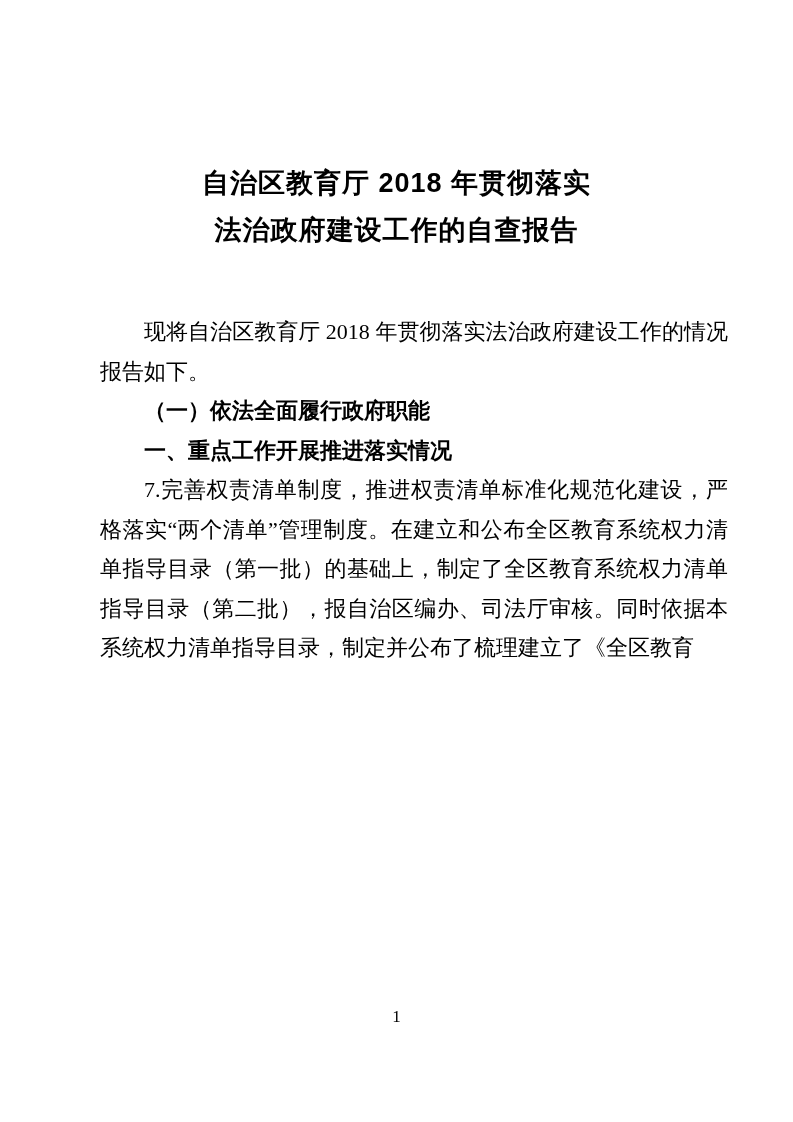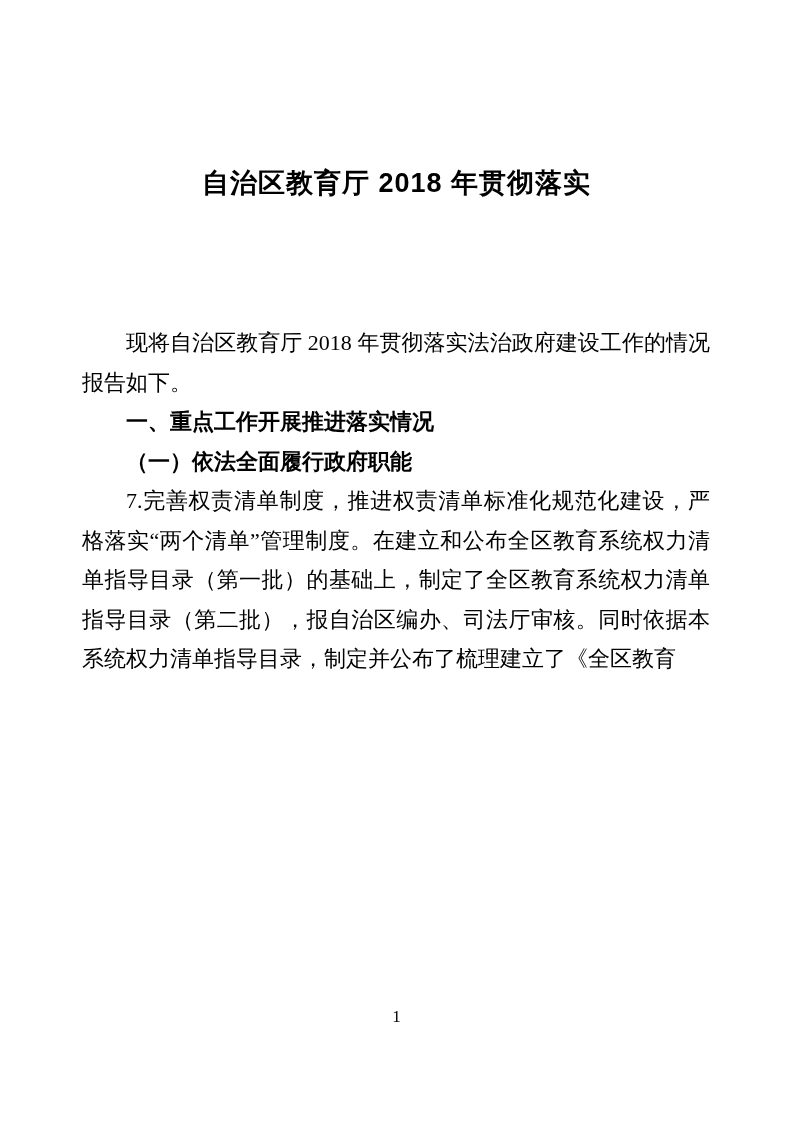--- a/index.html
+++ b/index.html
@@ -24,28 +24,27 @@
     text-align: center;
     font-family: "Liberation Sans", "DejaVu Sans", sans-serif;
     font-weight: bold;
     font-size: 27px;
     line-height: 47px;
     letter-spacing: 1px;
   }
   .doc-body {
     position: absolute;
     top: 312px;
-    left: 82px;
+    left: 100px;
     width: 628px;
     font-family: "Liberation Serif", "DejaVu Serif", serif;
     font-size: 22px;
     line-height: 39.5px;
     text-align: justify;
     text-justify: inter-ideograph;
-    margin-top: 11px;
   }
   .doc-body p {
     margin: 0;
     padding: 0;
     text-indent: 2em;
   }
   .doc-body p.heading1 {
     font-family: "Liberation Sans", "DejaVu Sans", sans-serif;
     font-weight: bold;
     text-align: left;
@@ -65,21 +64,22 @@
     font-size: 17px;
     line-height: 24px;
   }
 </style>
 </head>
 <body>
 
 <div class="page">
   <header class="doc-title" id="titleContainer">
       <div class="title-line">自治区教育厅 2018 年贯彻落实</div>
+      <div class="title-line">法治政府建设工作的自查报告</div>
     </header>
   <main class="doc-body" id="bodyContainer">
       <p class="para body">现将自治区教育厅 2018 年贯彻落实法治政府建设工作的情况报告如下。</p>
+      <p class="para heading2">（一）依法全面履行政府职能</p>
       <p class="para heading1">一、重点工作开展推进落实情况</p>
-      <p class="para heading2">（一）依法全面履行政府职能</p>
       <p class="para body">7.完善权责清单制度，推进权责清单标准化规范化建设，严格落实“两个清单”管理制度。在建立和公布全区教育系统权力清单指导目录（第一批）的基础上，制定了全区教育系统权力清单指导目录（第二批），报自治区编办、司法厅审核。同时依据本系统权力清单指导目录，制定并公布了梳理建立了《全区教育</p>
     </main>
   <footer class="page-number">1</footer>
 </div>
 
 </body></html>

